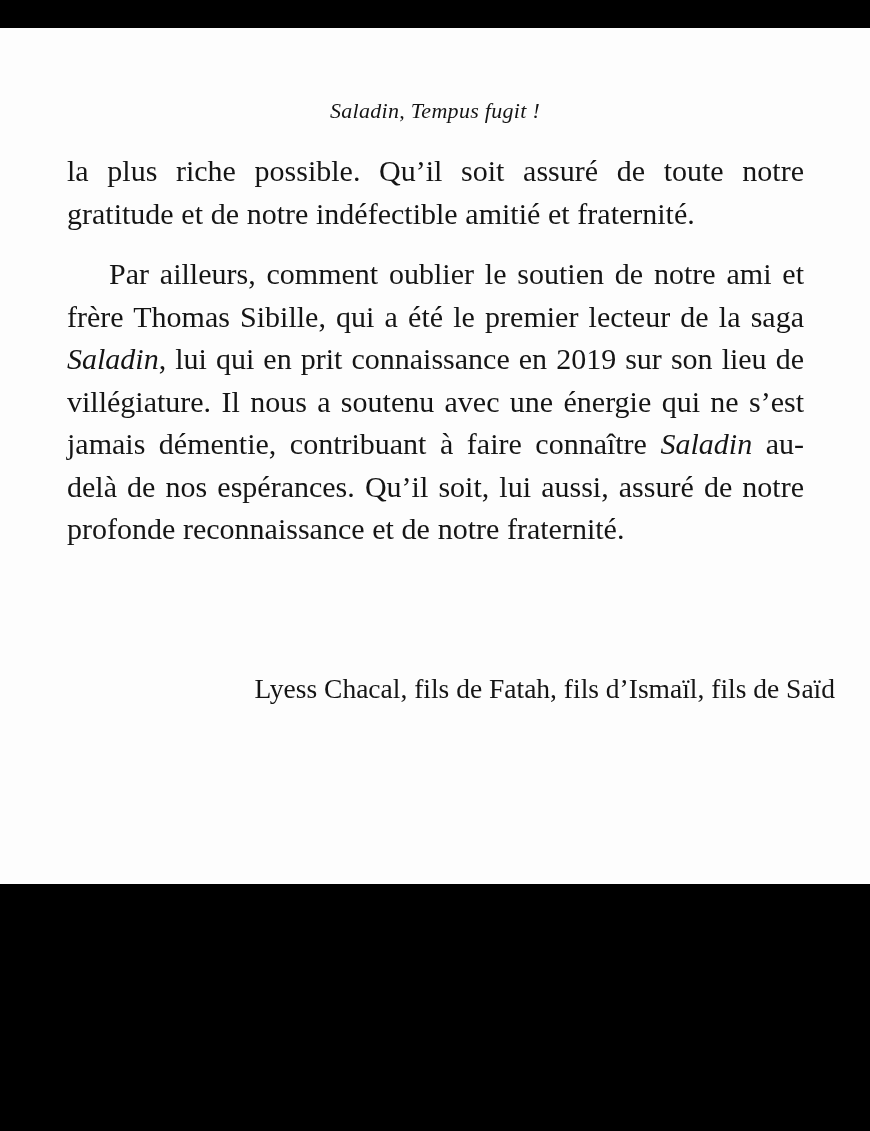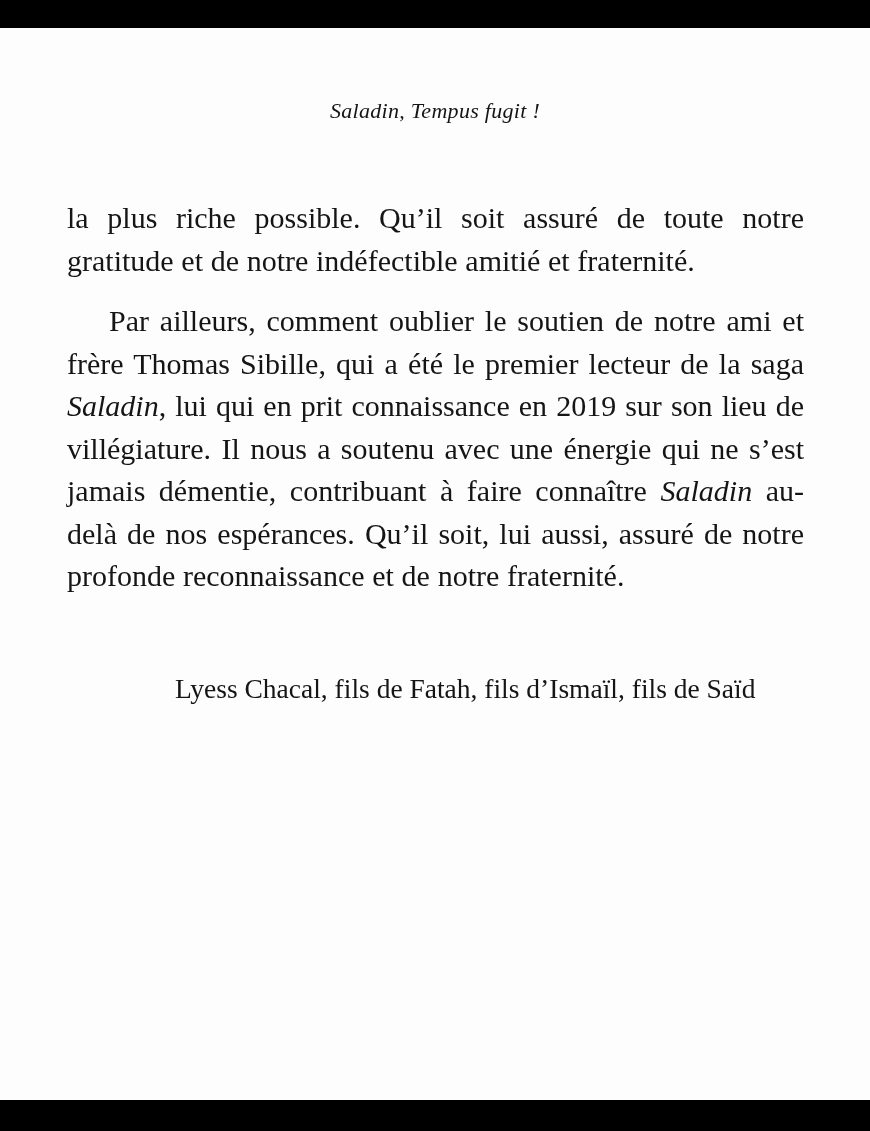--- a/index.html
+++ b/index.html
@@ -35,21 +35,21 @@
     height: 31px;
     background: #000000;
   }
 
   
   .sheet {
     position: absolute;
     left: 0;
     top: 28px;
     width: 870px;
-    height: 1072px;
+    height: 856px;
     background: #fdfdfd;
   }
 
   .running-head {
     position: absolute;
     left: 0;
     top: 68px;
     width: 870px;
     text-align: center;
     font-style: italic;
@@ -57,21 +57,20 @@
     line-height: 30px;
     color: #151515;
     letter-spacing: 0.3px;
   }
 
   .text-block {
     position: absolute;
     left: 67px;
     top: 122px;
     width: 737px;
-    margin-top: 47px;
   }
 
   p.body {
     margin: 0;
     font-size: 30px;
     line-height: 42.5px;
     color: #151515;
     text-align: justify;
     text-justify: inter-word;
     -webkit-hyphens: none;
@@ -92,21 +91,21 @@
     position: absolute;
     left: 175px;
     top: 640px;
     width: 660px;
   }
 
   .signature .sig-line {
     font-size: 27.5px;
     line-height: 42px;
     color: #151515;
-    text-align: left;
+    text-align: right;
     white-space: nowrap;
   }
 </style>
 </head>
 <body>
 
 <div class="page">
 
   <div class="bar-top"></div>
 

